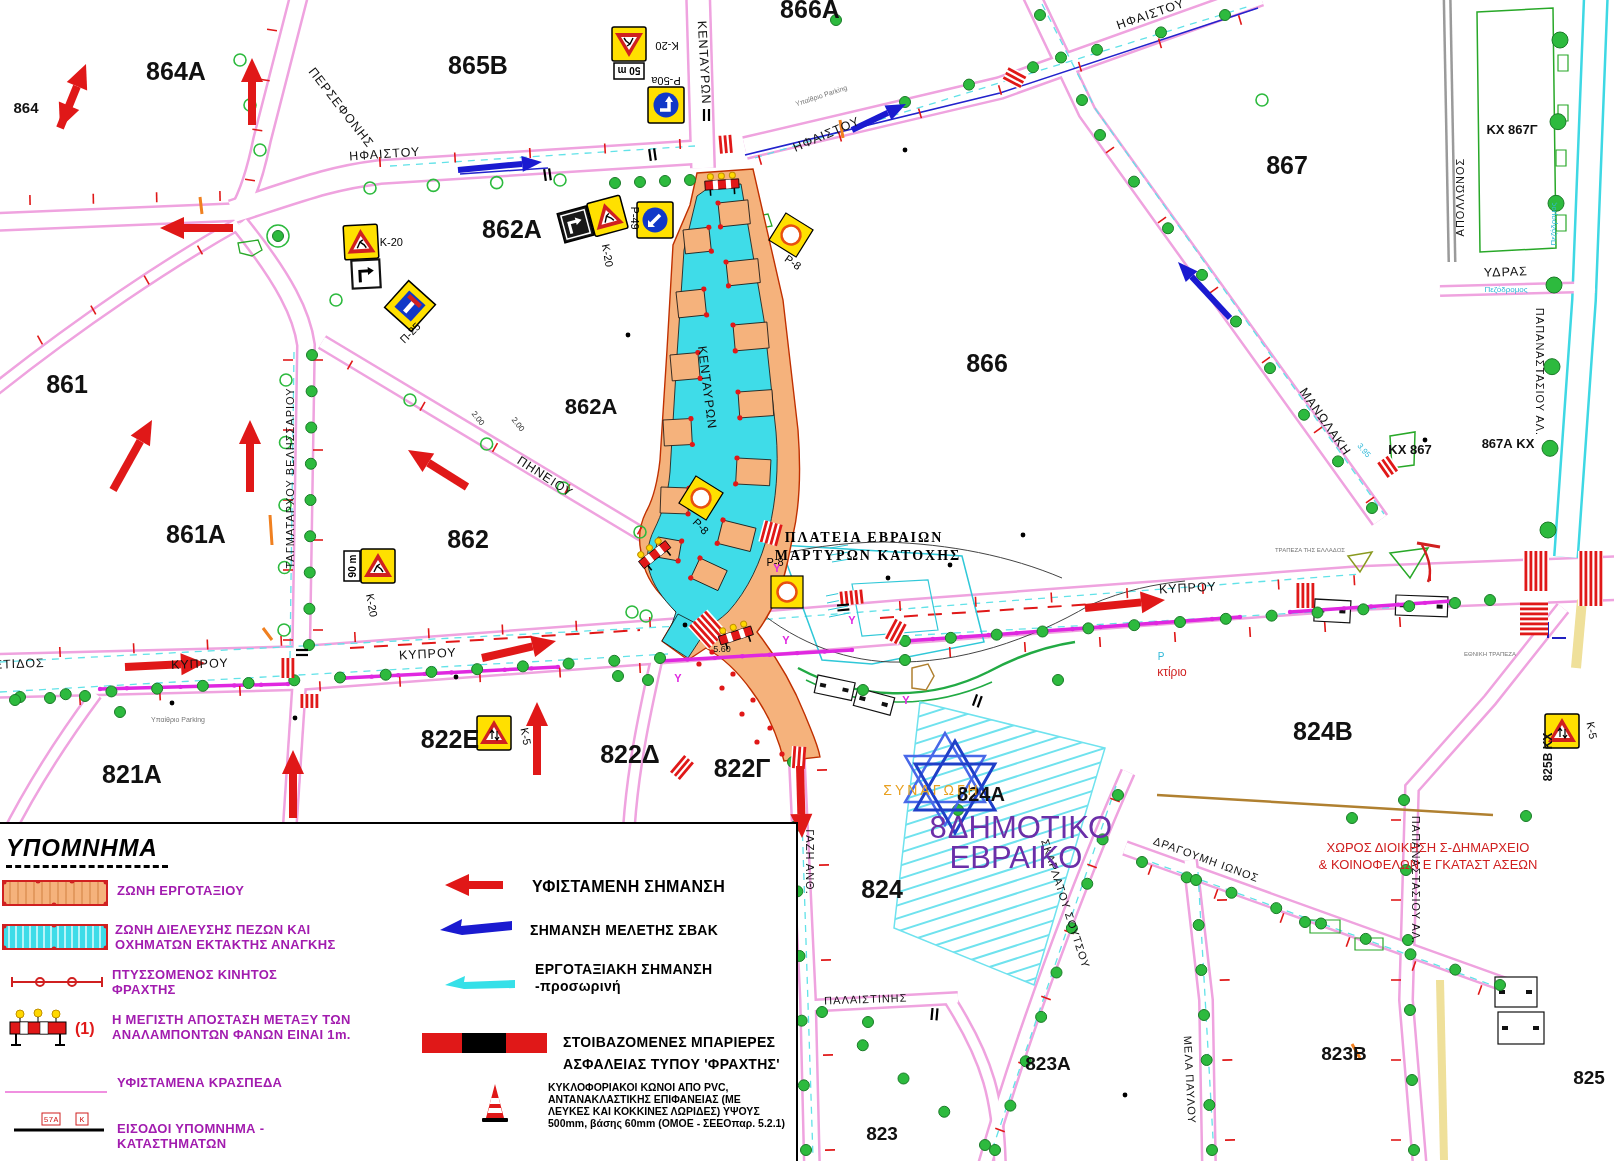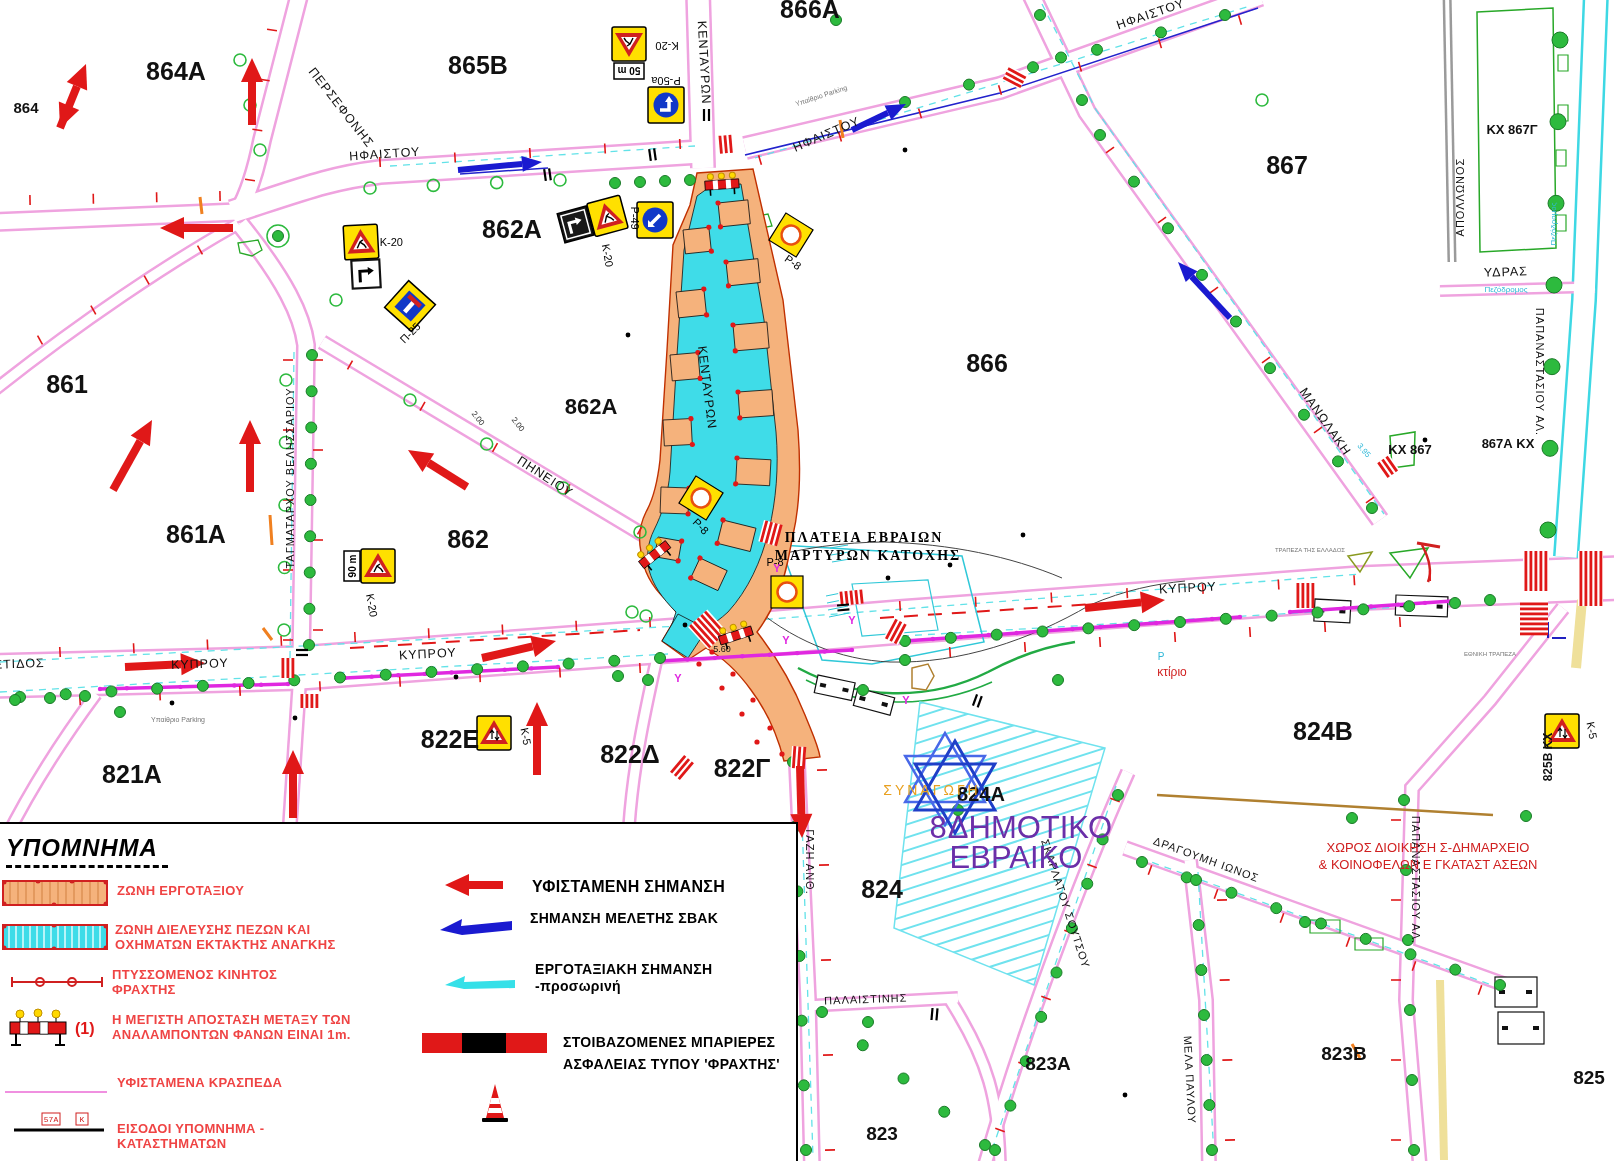--- a/index.html
+++ b/index.html
@@ -6,21 +6,21 @@
   body{width:1614px;height:1161px;position:relative;overflow:hidden;
        font-family:"Liberation Sans",sans-serif;}
   #stage{position:absolute;left:0;top:0;width:1614px;height:1161px;}
   svg text{user-select:none;}
   
   .legend{position:absolute;left:0;top:822px;width:796px;height:339px;background:#fff;
           border-top:2px solid #000;border-right:2px solid #000;z-index:5;}
   .lg-title{position:absolute;left:6px;top:10px;font-size:24px;font-weight:bold;font-style:italic;
             color:#000;letter-spacing:1px;border-bottom:3px dashed #000;padding:0 10px 3px 0;}
   .li{position:absolute;font-family:Liberation Mono, monospace;}
-  .lt{position:absolute;color:#ef4444;font-size:13px;font-weight:bold;line-height:1.15;letter-spacing:.3px;}
+  .lt{position:absolute;color:#a21caf;font-size:13px;font-weight:bold;line-height:1.15;letter-spacing:.3px;}
   .lt2{position:absolute;color:#000;font-size:13.5px;font-weight:bold;line-height:1.2;letter-spacing:.3px;}
   .lt-small{position:absolute;color:#000;font-size:10.5px;font-weight:bold;line-height:1.13;}
   .ref1{position:absolute;color:#e01818;font-weight:bold;font-size:16px;}
 </style>
 </head>
 <body>
 
 <div id="stage">
   <svg id="map-svg" width="1614" height="1161" viewBox="0 0 1614 1161" xmlns="http://www.w3.org/2000/svg">
       <g>
@@ -1124,23 +1124,29 @@
     <div class="li" style="left:480px;top:258px">
       <svg width="30" height="44">
           <polygon points="15,2 24,36 6,36" fill="#e01818"></polygon>
       <polygon points="11.2,16 18.8,16 20.2,22 9.8,22" fill="#fff"></polygon>
       <polygon points="9,26 21,26 22.3,31 7.7,31" fill="#fff"></polygon>
       <rect x="2" y="36" width="26" height="4" rx="1" fill="#000"></rect>
         </svg>
     </div>
 
     <div class="lt2" style="left:532px;top:53px;font-size:16px">ΥΦΙΣΤΑΜΕΝΗ ΣΗΜΑΝΣΗ</div>
-    <div class="lt2" style="left:530px;top:86px;font-size:14px">ΣΗΜΑΝΣΗ ΜΕΛΕΤΗΣ ΣΒΑΚ</div>
+    <div class="lt2" style="left:530px;top:98px;font-size:14px">ΣΗΜΑΝΣΗ ΜΕΛΕΤΗΣ ΣΒΑΚ</div>
     <div class="lt2" style="left:535px;top:137px;font-size:14px">
       <div>ΕΡΓΟΤΑΞΙΑΚΗ ΣΗΜΑΝΣΗ</div>
         <div style="font-weight:bold">-προσωρινή</div>
       </div>
     <div class="lt2" style="left:563px;top:207px;font-size:14px;line-height:1.6">
       <div>ΣΤΟΙΒΑΖΟΜΕΝΕΣ ΜΠΑΡΙΕΡΕΣ</div>
         <div>ΑΣΦΑΛΕΙΑΣ ΤΥΠΟΥ 'ΦΡΑΧΤΗΣ'</div>
       </div>
+    <div class="lt-small" style="left:548px;top:258px">
+      <div>ΚΥΚΛΟΦΟΡΙΑΚΟΙ ΚΩΝΟΙ ΑΠΟ PVC,</div>
+        <div>ΑΝΤΑΝΑΚΛΑΣΤΙΚΗΣ ΕΠΙΦΑΝΕΙΑΣ (ΜΕ</div>
+      <div>ΛΕΥΚΕΣ ΚΑΙ ΚΟΚΚΙΝΕΣ ΛΩΡΙΔΕΣ) ΥΨΟΥΣ</div>
+        <div>500mm, βάσης 60mm (ΟΜΟΕ - ΣΕΕΟπαρ. 5.2.1)</div>
+      </div>
   </div>
 </div>
 
 </body></html>

